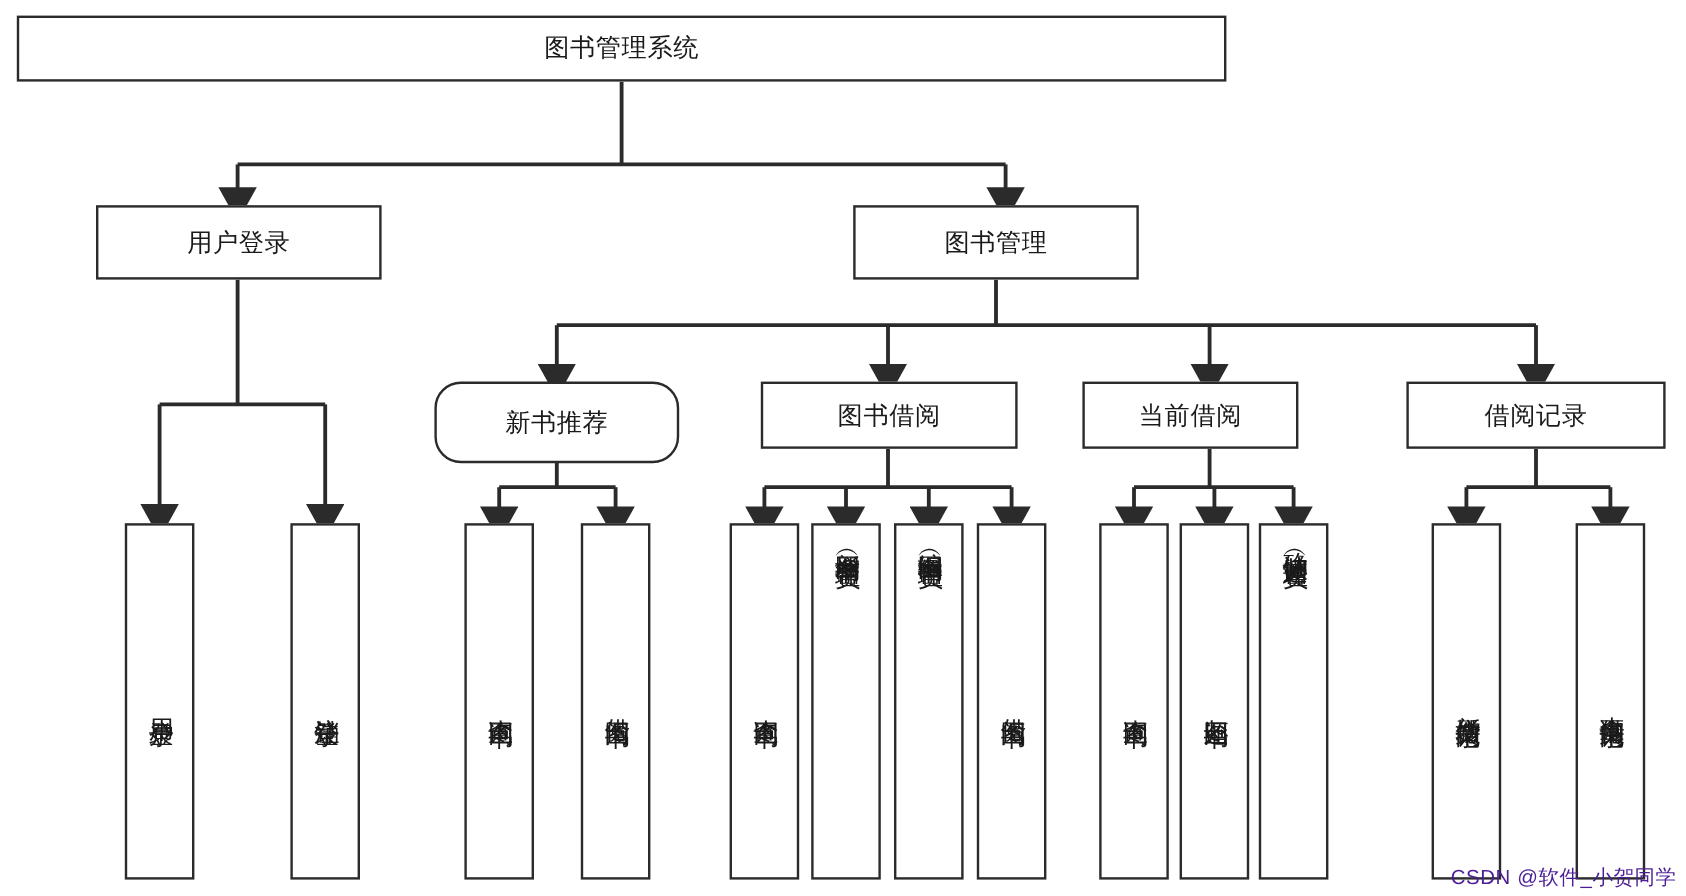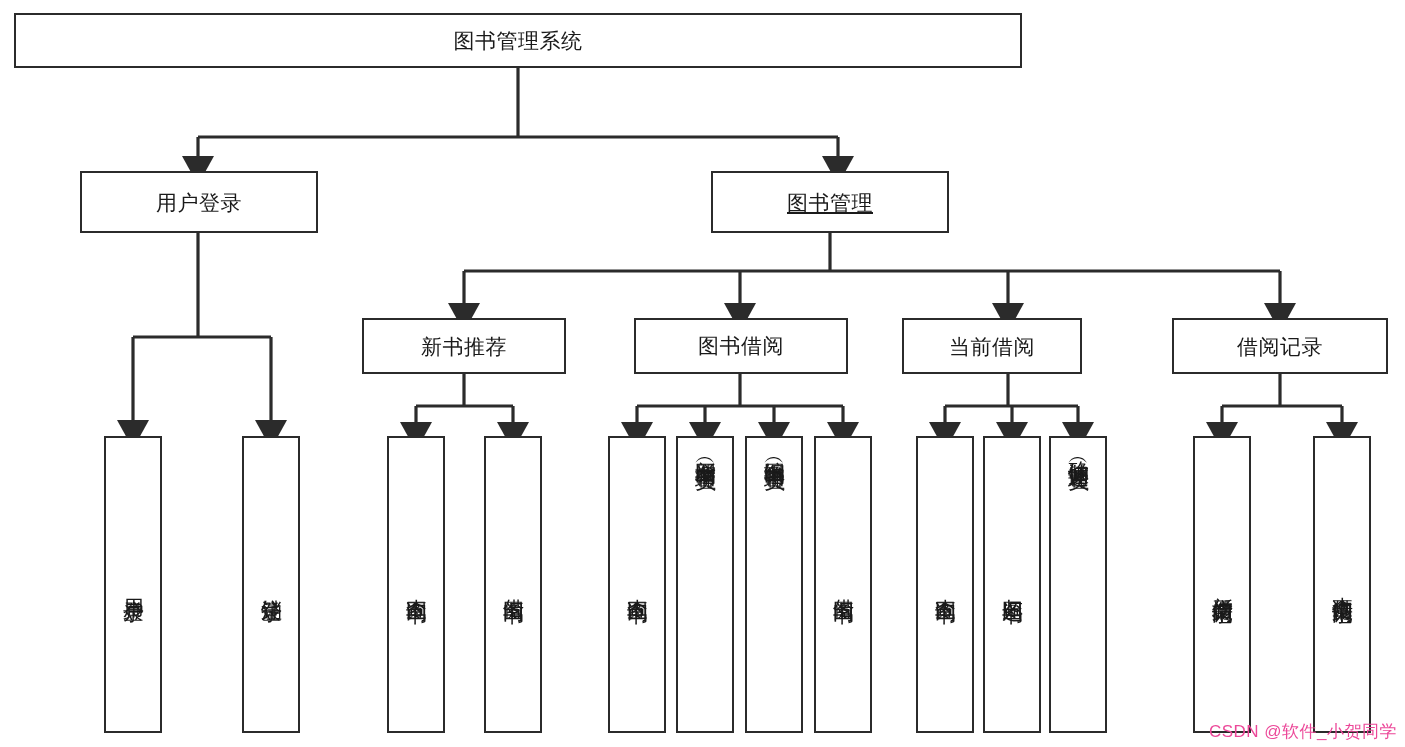--- a/index.html
+++ b/index.html
@@ -57,21 +57,21 @@
     font-size: 21px;
     line-height: 1.18;
     letter-spacing: 1.5px;
     white-space: nowrap;
   }
   #watermark {
     position: absolute;
     right: 8px;
     bottom: 4px;
     font-size: 17px;
-    color: #ec4899;
+    color: #4c1d95;
     white-space: nowrap;
     letter-spacing: 0.5px;
   }
 </style>
 </head>
 <body>
 
 <div id="canvas">
 
   <svg id="connectors" viewBox="0 0 1405 747" xmlns="http://www.w3.org/2000/svg">
@@ -124,25 +124,25 @@
     </g>
   </svg>
 
   <div class="node horiz" style="left:14px; top:13px; width:1008px; height:55px;">
     <span class="node-label">图书管理系统</span>
   </div>
 
   <div class="node horiz" style="left:80px; top:171px; width:238px; height:62px;">
     <span class="node-label">用户登录</span>
   </div>
-  <div class="node horiz" style="left:711px; top:171px; width:238px; height:62px;text-decoration:underline;">
+  <div class="node horiz" style="left:711px; top:171px; width:238px; height:62px;">
     <span class="node-label">图书管理</span>
   </div>
 
-  <div class="node horiz" style="left:362px; top:318px; width:204px; height:56px;">
+  <div class="node horiz" style="left:362px; top:318px; width:204px; height:68px;border-radius:22px;">
     <span class="node-label">新书推荐</span>
   </div>
   <div class="node horiz" style="left:634px; top:318px; width:214px; height:56px;font-family:Liberation Serif, serif;">
     <span class="node-label">图书借阅</span>
   </div>
   <div class="node horiz" style="left:902px; top:318px; width:180px; height:56px;">
     <span class="node-label">当前借阅</span>
   </div>
   <div class="node horiz" style="left:1172px; top:318px; width:216px; height:56px;">
     <span class="node-label">借阅记录</span>

